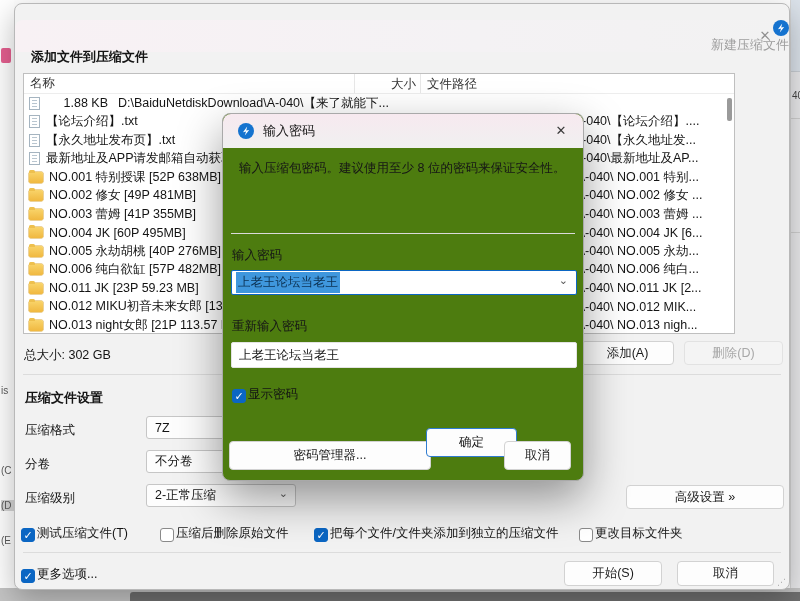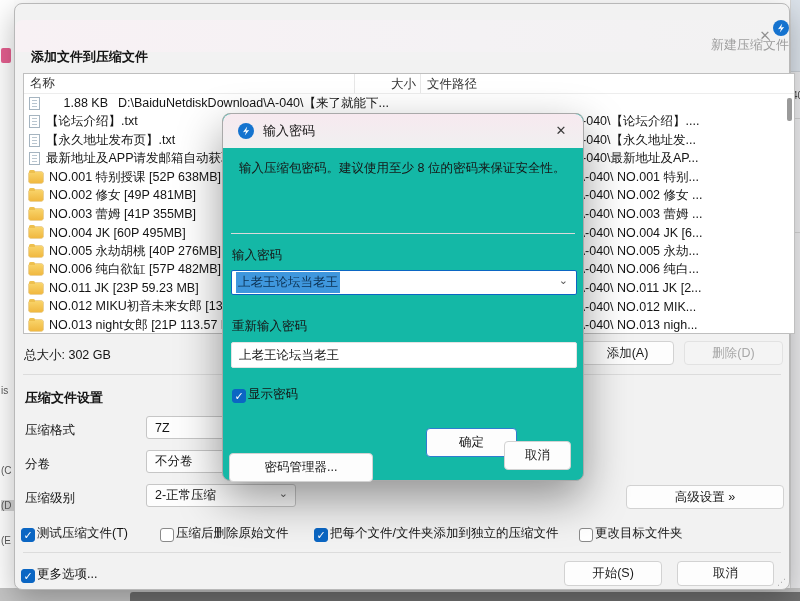--- a/index.html
+++ b/index.html
@@ -25,21 +25,21 @@
   .titlebar { position:absolute; left:0; top:16px; right:0; height:32px; border-radius:8px 8px 0 0;
               background:linear-gradient(90deg,#f8f1f4 0%,#f4f2f4 60%,#f2f2f2 100%); display:flex; align-items:flex-end;flex-direction:column; }
   .app-icon { width:16px; height:16px; margin-left:22px; flex:0 0 auto; }
   .title-text { margin-left:9px; font-size:13px; color:#9d9d9d; }
   .win-close { position:absolute; right:12px; top:4px; width:24px; height:24px; text-align:center; line-height:24px;
                color:#8f8f8f; font-size:13px; cursor:pointer; }
 
   .section-h { position:absolute; left:16px; top:44px; font-size:13px; font-weight:bold; color:#151515; }
 
   
-  .filelist { position:absolute; left:8px; top:69px; width:772px; height:261px; background:#fff;
+  .filelist { position:absolute; left:8px; top:69px; width:712px; height:261px; background:#fff;
               border:1px solid #bfbfbf; overflow:hidden; }
   .fl-head { display:flex; height:20px; align-items:center; font-size:12.5px; color:#333;
              border-bottom:1px solid #ededed; }
   .fl-head .h-name { width:330px; padding-left:6px; }
   .fl-head .h-size { width:66px; text-align:right; border-left:1px solid #e7e7e7; padding-right:4px; height:100%; line-height:20px; }
   .fl-head .h-path { flex:1; padding-left:6px; border-left:1px solid #e7e7e7; height:100%; line-height:20px; }
   .frow { display:flex; height:18.5px; align-items:center; font-size:12.5px; color:#141414; white-space:nowrap; }
   .ficon { flex:0 0 auto; margin-left:5px; margin-right:6px; position:relative; }
   .icon-txt { width:11px; height:13px; background:#fff; border:1px solid #a5b4c0;
               box-shadow:inset 0 0 0 1px #fff; }
@@ -77,42 +77,42 @@
   .cb { width:14px; height:14px; border:1px solid #8a8a8a; border-radius:3px; background:#fff; flex:0 0 auto;
         display:flex; align-items:center; justify-content:center; }
   .cb.checked { background:#0b66c3; border-color:#0b66c3; }
   .cb.checked::after { content:"✓"; color:#fff; font-size:11px; line-height:1; }
 
   .btn-start { left:549px; top:557px; width:98px; height:25px; }
   .btn-cancel-main { left:662px; top:557px; width:97px; height:25px; }
   .grip { position:absolute; right:3px; bottom:2px; font-size:9px; color:#b0b0b0; }
 
   
-  .pwdlg { position:absolute; left:222px; top:113px; width:362px; height:368px; background:#14b8a6;
+  .pwdlg { position:absolute; left:222px; top:113px; width:362px; height:368px; background:#4d7c0f;
            border:1px solid #a9a9a9; border-radius:8px; box-shadow:0 18px 45px rgba(0,0,0,.4); }
   .pw-titlebar { position:absolute; left:0; top:0; right:0; height:34px; border-radius:8px 8px 0 0;
            background:linear-gradient(180deg,#f7e9ef 0%,#f2eef0 70%,#f0f0f0 100%); display:flex; align-items:center; }
   .pw-titlebar .app-icon { margin-left:15px; }
   .pw-title { margin-left:9px; font-size:13px; color:#161616; }
   .pw-close { position:absolute; right:10px; top:5px; width:24px; height:24px; text-align:center; line-height:24px;
            color:#3a3a3a; font-size:13px; cursor:pointer; }
   .pw-msg { position:absolute; left:16px; top:45px; width:330px; font-size:12.5px; color:#161616; line-height:1.5; }
   .pw-sep { position:absolute; left:8px; right:8px; top:119px; height:1px; background:#dadada; }
   .pw-label { position:absolute; left:9px; font-size:12.5px; color:#161616; }
   .combobox { position:absolute; left:8px; top:156px; width:346px; height:25px; background:#fff;
               border:1.5px solid #0b66c3; border-radius:2px; display:flex; align-items:center; padding-left:4px; }
   .combobox .seltext { background:#3f97dd; color:#0c3152; font-size:12.5px; padding:2px 2px; }
   .combobox .chev { position:absolute; right:8px; top:3px; color:#555; font-size:11px; }
   .pw-input { position:absolute; left:8px; top:228px; width:346px; height:26px; background:#fff;
               border:1px solid #e3e3e3; border-radius:2px; display:flex; align-items:center;
               padding-left:7px; font-size:12.5px; color:#161616; }
   .pw-cb { left:9px; top:272px; }
   .pw-btn { position:absolute; height:29px; background:#fdfdfd; border:1px solid #d2d2d2; border-radius:4px;
             font-size:12.5px; color:#1a1a1a; display:flex; align-items:center; justify-content:center; cursor:pointer; }
-  .pw-btn-mgr { left:6px; top:327px; width:144px;margin-top:12px; }
+  .pw-btn-mgr { left:6px; top:327px; width:202px; }
   .pw-btn-ok { left:203px; top:314px; width:91px; border:1.5px solid #2f7cd0; }
   .pw-btn-cancel { left:281px; top:327px; width:67px; }
 </style>
 </head>
 <body>
 
 <div id="canvas">
 
   <div class="edge-left">
     <div class="redmark"></div>

